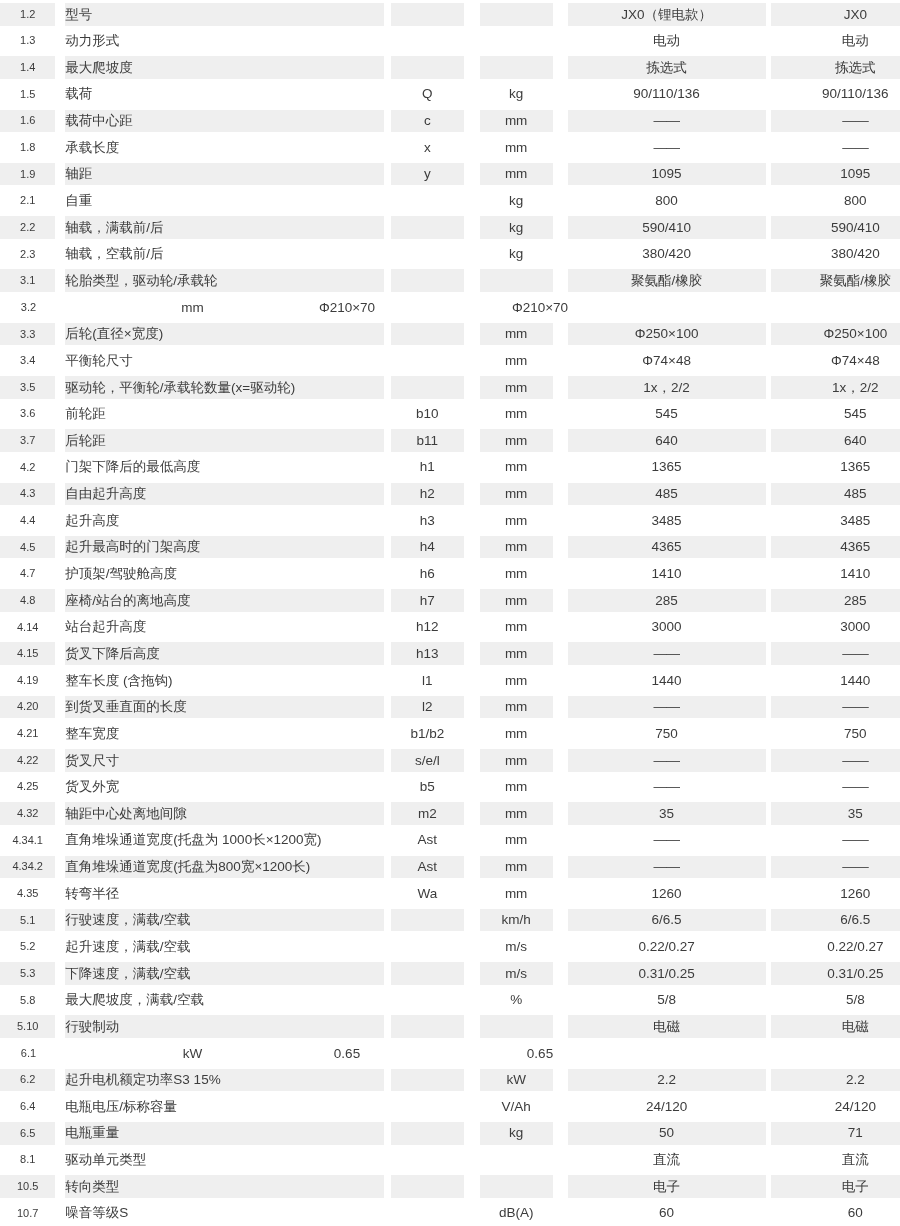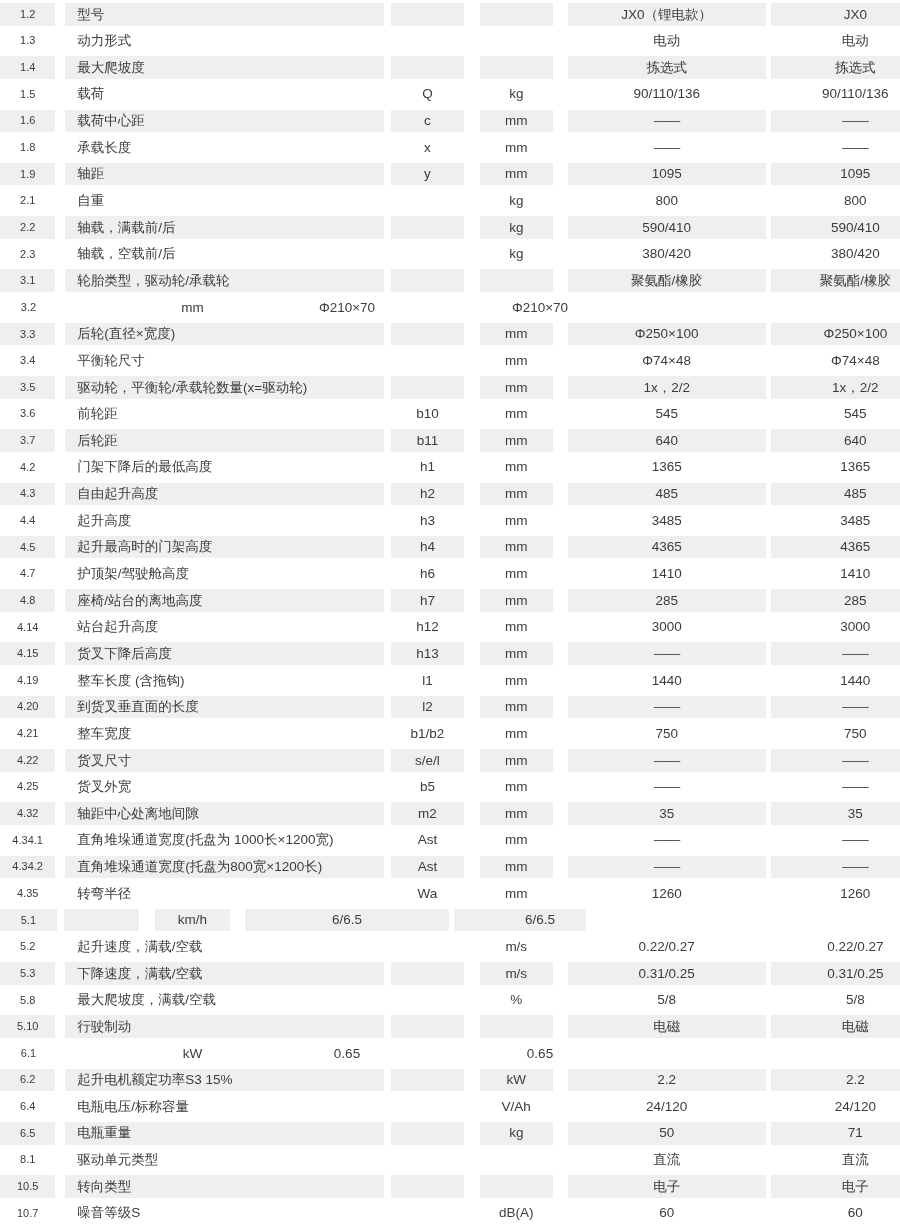--- a/index.html
+++ b/index.html
@@ -30,21 +30,21 @@
     justify-content: center;
     font-size: 13.5px;
     line-height: 1;
     white-space: nowrap;
     overflow: hidden;
   }
   .stripe .cell { background: #efefef; }
   .plain  .cell { background: #ffffff; }
 
   .c-no   { width: 57px; }
-  .c-desc { width: 328px; margin-left: 10px; justify-content: flex-start; padding-left: 12px; }
+  .c-desc { width: 328px; margin-left: 10px; justify-content: flex-start; }
   .c-sym  { width: 75px;  margin-left: 7px; }
   .c-unit { width: 75px;  margin-left: 16px; }
   .c-v1   { width: 204px; margin-left: 15px; }
   .c-v2   { width: 132px; margin-left: 5px; padding-left: 40px; }
 
   .c-no { font-size: 11px; }
   .dash { letter-spacing: -0.5px; color: #444444; }
 </style>
 </head>
 <body>
@@ -316,20 +316,21 @@
     <div class="row plain">
       <div class="cell c-no">4.35</div>
       <div class="cell c-desc">转弯半径</div>
       <div class="cell c-sym">Wa</div>
       <div class="cell c-unit">mm</div>
       <div class="cell c-v1">1260</div>
       <div class="cell c-v2">1260</div>
     </div>
     <div class="row stripe">
       <div class="cell c-no">5.1</div>
+      <div class="cell c-desc">行驶速度，满载/空载</div>
       <div class="cell c-sym"></div>
       <div class="cell c-unit">km/h</div>
       <div class="cell c-v1">6/6.5</div>
       <div class="cell c-v2">6/6.5</div>
     </div>
     <div class="row plain">
       <div class="cell c-no">5.2</div>
       <div class="cell c-desc">起升速度，满载/空载</div>
       <div class="cell c-sym"></div>
       <div class="cell c-unit">m/s</div>

